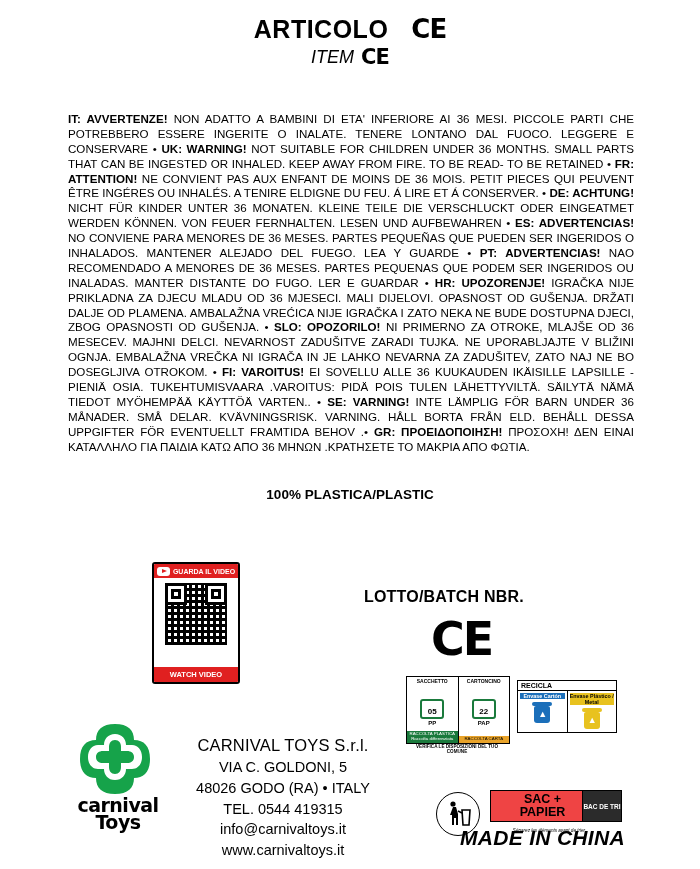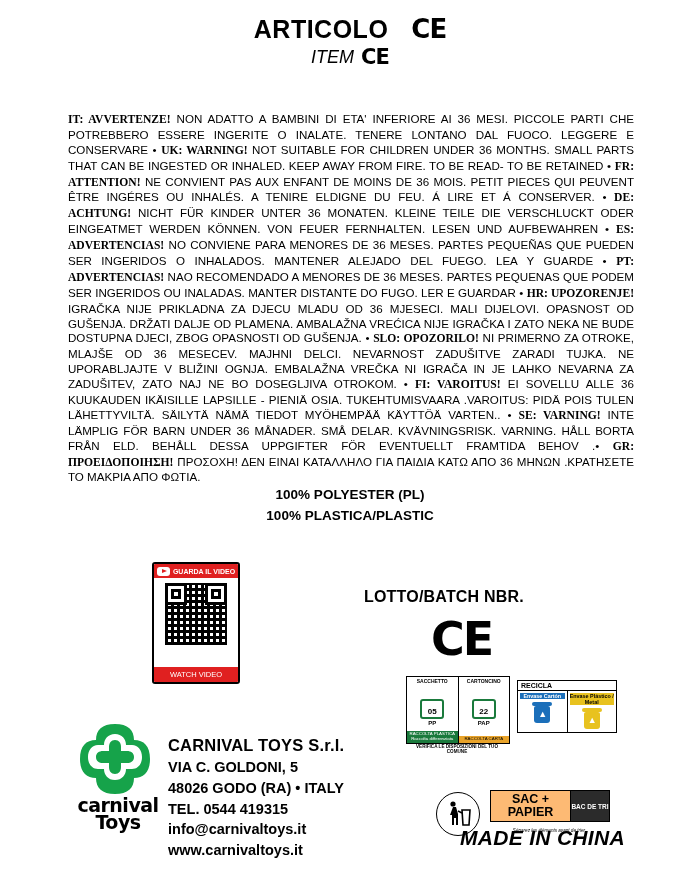--- a/index.html
+++ b/index.html
@@ -58,21 +58,21 @@
     position: absolute;
     left: 68px;
     top: 112px;
     width: 566px;
     font-size: 11.6px;
     line-height: 1.285;
     text-align: justify;
     text-justify: inter-word;
     font-family: "Liberation Sans", sans-serif;
   }
-  .warnings b { font-weight: bold; font-family: Liberation Serif, serif; }
+  .warnings b { font-weight: bold; }
 
   
   .composition {
     position: absolute;
     left: 0;
     right: 0;
     top: 485px;
     text-align: center;
     font-size: 13.5px;
     font-weight: bold;
@@ -143,21 +143,21 @@
     box-shadow: inset 0 0 0 3px #fff, inset 0 0 0 6px #000;
   }
   .vb-qr::before { left: 0; top: 0; }
   .vb-qr::after { right: 0; top: 0; }
   .vb-bottom {
     width: 100%;
     background: #e02020;
     color: #fff;
     text-align: center;
     font-size: 7.5px;
-    font-weight: normal;
+    font-weight: bold;
     padding: 3px 0;
     margin-top: auto;
   }
 
   
   .lotto-title {
     position: absolute;
     left: 364px;
     top: 588px;
     font-size: 16px;
@@ -320,22 +320,23 @@
     display: flex;
     align-items: center;
     justify-content: center;
   }
   .sacpapier {
     position: absolute;
     left: 490px;
     top: 790px;
     width: 118px;
     border: 1px solid #000;
-    background: #fdba74;
-    display: flex;
+    background: #ef4444;
+    display: flex;
+    padding-left: 12px;
   }
   .sp-left {
     flex: 1.15;
     font-size: 12.5px;
     font-weight: bold;
     display: flex;
     align-items: center;
     justify-content: center;
     line-height: 1.05;
     text-align: center;
@@ -383,22 +384,23 @@
     font-size: 19px;
     font-weight: bold;
     line-height: 0.88;
     letter-spacing: -0.5px;
   }
   .company {
     position: absolute;
     left: 168px;
     top: 734px;
     width: 230px;
+    text-align: center;
     font-size: 14.5px;
-    font-weight: bold;
+    font-weight: normal;
     line-height: 1.42;
   }
   .company .cname { font-size: 16.5px; letter-spacing: 0.2px; }
   .company .web { font-size: 14.5px; }
 
   .made-in {
     position: absolute;
     left: 460px;
     top: 826px;
     font-size: 21px;
@@ -423,21 +425,20 @@
     <span class="ce-mark ce-small">
       <span class="c">C</span>
         <span class="e">E</span>
     </span>
   </div>
 </div>
 
 <div class="warnings"><b>IT: AVVERTENZE!</b> NON ADATTO A BAMBINI DI ETA' INFERIORE AI 36 MESI. PICCOLE PARTI CHE POTREBBERO ESSERE INGERITE O INALATE. TENERE LONTANO DAL FUOCO. LEGGERE E CONSERVARE • <b>UK: WARNING!</b> NOT SUITABLE FOR CHILDREN UNDER 36 MONTHS. SMALL PARTS THAT CAN BE INGESTED OR INHALED. KEEP AWAY FROM FIRE. TO BE READ- TO BE RETAINED • <b>FR: ATTENTION!</b> NE CONVIENT PAS AUX ENFANT DE MOINS DE 36 MOIS. PETIT PIECES QUI PEUVENT ÊTRE  INGÉRES OU INHALÉS. A TENIRE ELDIGNE DU FEU. Á LIRE ET Á CONSERVER. • <b>DE: ACHTUNG!</b> NICHT FÜR KINDER UNTER 36 MONATEN. KLEINE TEILE DIE VERSCHLUCKT ODER EINGEATMET WERDEN KÖNNEN. VON FEUER FERNHALTEN. LESEN UND AUFBEWAHREN • <b>ES: ADVERTENCIAS!</b> NO CONVIENE PARA MENORES DE 36 MESES. PARTES PEQUEÑAS QUE PUEDEN SER INGERIDOS O INHALADOS. MANTENER ALEJADO DEL FUEGO. LEA Y GUARDE • <b>PT: ADVERTENCIAS!</b> NAO RECOMENDADO A MENORES DE 36 MESES. PARTES PEQUENAS QUE PODEM SER INGERIDOS OU INALADAS. MANTER DISTANTE DO FUGO. LER E GUARDAR • <b>HR: UPOZORENJE!</b> IGRAČKA NIJE PRIKLADNA ZA DJECU MLADU OD 36 MJESECI. MALI DIJELOVI. OPASNOST OD GUŠENJA. DRŽATI DALJE OD PLAMENA. AMBALAŽNA VREĆICA NIJE IGRAČKA I ZATO NEKA NE BUDE DOSTUPNA DJECI, ZBOG OPASNOSTI OD GUŠENJA. • <b>SLO: OPOZORILO!</b> NI PRIMERNO ZA OTROKE, MLAJŠE OD 36 MESECEV. MAJHNI DELCI. NEVARNOST ZADUŠITVE ZARADI TUJKA. NE UPORABLJAJTE V BLIŽINI OGNJA. EMBALAŽNA VREČKA NI IGRAČA IN JE LAHKO NEVARNA ZA ZADUŠITEV, ZATO NAJ NE BO DOSEGLJIVA OTROKOM. • <b>FI: VAROITUS!</b> EI SOVELLU ALLE 36 KUUKAUDEN IKÄISILLE LAPSILLE - PIENIÄ OSIA. TUKEHTUMISVAARA .VAROITUS: PIDÄ POIS TULEN LÄHETTYVILTÄ. SÄILYTÄ NÄMÄ TIEDOT MYÖHEMPÄÄ KÄYTTÖÄ VARTEN.. • <b>SE: VARNING!</b> INTE LÄMPLIG FÖR BARN UNDER 36 MÅNADER. SMÅ DELAR. KVÄVNINGSRISK. VARNING. HÅLL BORTA FRÅN ELD. BEHÅLL DESSA UPPGIFTER FÖR EVENTUELLT FRAMTIDA BEHOV .• <b>GR: ΠΡΟΕΙΔΟΠΟΙΗΣΗ!</b> ΠΡΟΣΟΧΗ! ΔΕΝ ΕΙΝΑΙ ΚΑΤΑΛΛΗΛΟ ΓΙΑ ΠΑΙΔΙΑ ΚΑΤΩ ΑΠΟ 36 ΜΗΝΩΝ .ΚΡΑΤΗΣΕΤΕ ΤΟ ΜΑΚΡΙΑ ΑΠΟ ΦΩΤΙΑ.</div>
 
 <div class="composition">
-  <div>100% POLYESTER (PL)</div>
   <div>100% PLASTICA/PLASTIC</div>
 </div>
 
 <div class="video-badge">
   <div class="vb-top">
     <span class="yt-glyph"></span>
     <span>GUARDA IL VIDEO</span>
   </div>
   <div class="vb-qr"></div>
   <div class="vb-bottom">WATCH VIDEO</div>

